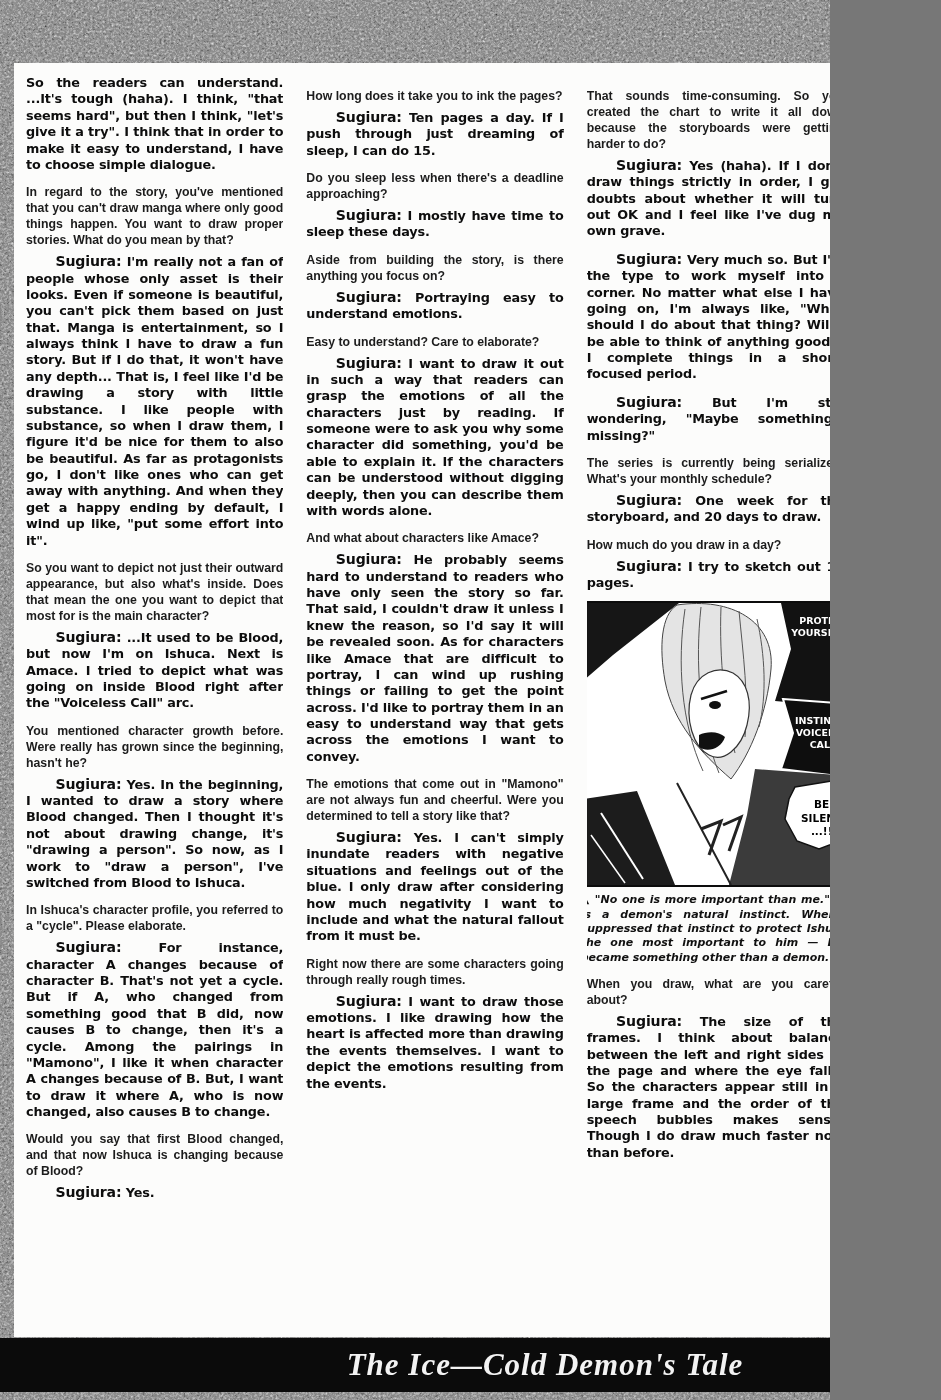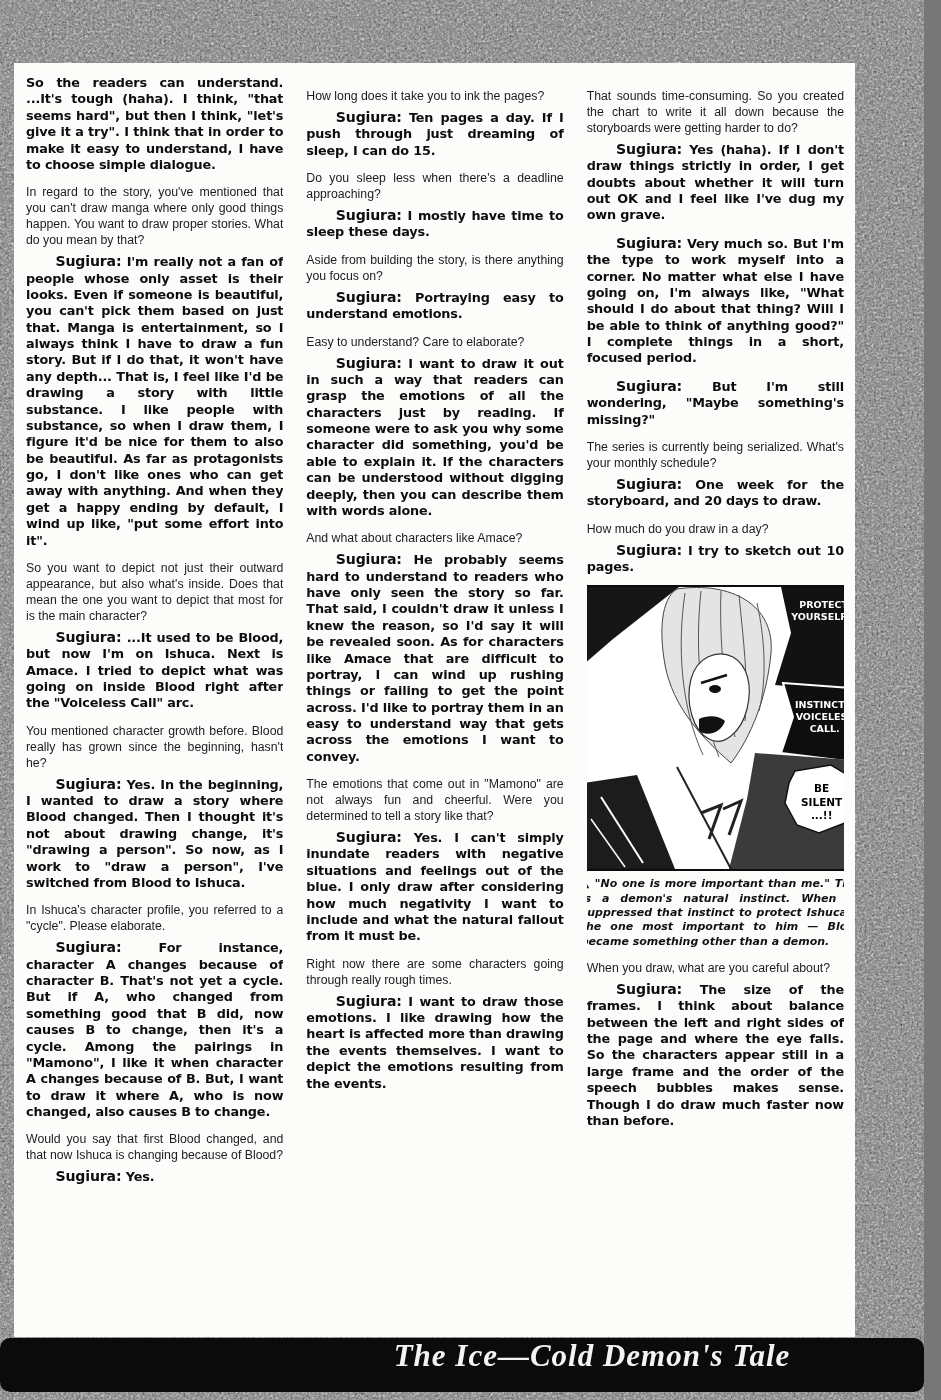--- a/index.html
+++ b/index.html
@@ -1,46 +1,46 @@
 <!DOCTYPE html>
 <html><head>
 <meta charset="utf-8">
 <style>
   html,body{margin:0;padding:0;}
   body{width:941px;height:1400px;overflow:hidden;background:#777;
        font-family:"DejaVu Sans",sans-serif;}
-  .page{position:relative;width:924px;height:1400px;overflow:hidden;}
+  .page{position:relative;width:830px;height:1400px;overflow:hidden;}
   .noise{position:absolute;left:0;top:0;width:941px;height:1400px;display:block;}
   .sheet{position:absolute;left:14px;top:63px;width:841px;height:1274px;
          background:#fcfcfb;display:flex;gap:23px;padding:10px 11px 0 12px;
          box-sizing:border-box;}
   .col{width:258px;overflow:hidden;}
   .col-mid > :first-child, .col-right > :first-child{margin-top:16px;}
   .q{font-family:"Liberation Sans",sans-serif;font-size:12.3px;line-height:1.3;
-     color:#1c1c1c;text-align:justify;margin:12px 0 3px;font-weight:400;}
+     color:#1c1c1c;text-align:justify;margin:12px 0 3px;font-weight:700;}
   .a{font-size:12.8px;line-height:1.28;color:#0d0d0d;font-weight:700;
      text-align:justify;text-indent:2.3em;margin:3px 0 10px;letter-spacing:-0.15px;}
   .a.cont{text-indent:0;margin-top:2px;}
   .a .speaker{font-size:1.1em;}
   .heading{font-weight:700;font-size:16.5px;line-height:1.3;text-align:center;
            margin:18px 2px 14px;color:#0a0a0a;letter-spacing:-0.2px;}
   .panel{position:relative;width:282px;height:282px;margin:10px 0 4px -6px;
          border:2px solid #0c0c0c;box-sizing:content-box;background:#fff;}
   .panel svg{display:block;}
   .bub{position:absolute;font-weight:700;text-align:center;line-height:1.25;
        font-size:9.5px;letter-spacing:0;}
   .bub1{top:12px;left:204px;width:74px;color:#fff;}
   .bub2{top:112px;left:206px;width:72px;color:#fff;}
   .bub3{top:195px;left:210px;width:58px;color:#000;font-size:10.5px;}
   .caption{font-size:11px;line-height:1.3;font-style:italic;font-weight:700;
            color:#111;text-align:justify;margin:6px 0 10px -6px;width:282px;}
   .caption .tri{font-style:normal;}
   .titlebar{position:absolute;left:0;right:0;bottom:8px;height:54px;
-            background:#0b0b0b;display:flex;align-items:flex-start;
-            justify-content:center;padding-left:260px;box-sizing:border-box;border-radius:10px;}
+            background:#0b0b0b;display:flex;align-items:center;
+            justify-content:center;padding-left:260px;box-sizing:border-box;}
   .title{font-family:"Liberation Serif",serif;font-style:italic;font-weight:700;
          font-size:31px;color:#f3f3f3;letter-spacing:1px;white-space:nowrap;}
 </style>
 </head>
 <body>
 
 <div class="page">
 
   <svg class="noise" aria-hidden="true" width="941" height="1400">
     <filter id="tvnoise" x="0" y="0" width="100%" height="100%">
@@ -56,21 +56,21 @@
   </svg>
 
   <div class="sheet">
 
     <div class="col">
       <p class="a cont">So the readers can understand. ...It's tough (haha). I think, "that seems hard", but then I think, "let's give it a try". I think that in order to make it easy to understand, I have to choose simple dialogue.</p>
       <p class="q">In regard to the story, you've mentioned that you can't draw manga where only good things happen. You want to draw proper stories. What do you mean by that?</p>
       <p class="a"><span class="speaker">Sugiura:</span> <span>I'm really not a fan of people whose only asset is their looks. Even if someone is beautiful, you can't pick them based on just that. Manga is entertainment, so I always think I have to draw a fun story. But if I do that, it won't have any depth... That is, I feel like I'd be drawing a story with little substance. I like people with substance, so when I draw them, I figure it'd be nice for them to also be beautiful. As far as protagonists go, I don't like ones who can get away with anything. And when they get a happy ending by default, I wind up like, "put some effort into it".</span></p>
       <p class="q">So you want to depict not just their outward appearance, but also what's inside. Does that mean the one you want to depict that most for is the main character?</p>
       <p class="a"><span class="speaker">Sugiura:</span> <span>...It used to be Blood, but now I'm on Ishuca. Next is Amace. I tried to depict what was going on inside Blood right after the "Voiceless Call" arc.</span></p>
-      <p class="q">You mentioned character growth before. Blood really has grown since the beginning, hasn't he?</p>
+      <p class="q">You mentioned character growth before. Were really has grown since the beginning, hasn't he?</p>
       <p class="a"><span class="speaker">Sugiura:</span> <span>Yes. In the beginning, I wanted to draw a story where Blood changed. Then I thought it's not about drawing change, it's "drawing a person". So now, as I work to "draw a person", I've switched from Blood to Ishuca.</span></p>
       <p class="q">In Ishuca's character profile, you referred to a "cycle". Please elaborate.</p>
       <p class="a"><span class="speaker">Sugiura:</span> <span>For instance, character A changes because of character B. That's not yet a cycle. But if A, who changed from something good that B did, now causes B to change, then it's a cycle. Among the pairings in "Mamono", I like it when character A changes because of B. But, I want to draw it where A, who is now changed, also causes B to change.</span></p>
       <p class="q">Would you say that first Blood changed, and that now Ishuca is changing because of Blood?</p>
       <p class="a"><span class="speaker">Sugiura:</span> <span>Yes.</span></p>
     </div>
 
     <div class="col col-mid">
       <p class="q">How long does it take you to ink the pages?</p>
       <p class="a"><span class="speaker">Sugiura:</span> <span>Ten pages a day. If I push through just dreaming of sleep, I can do 15.</span></p>

